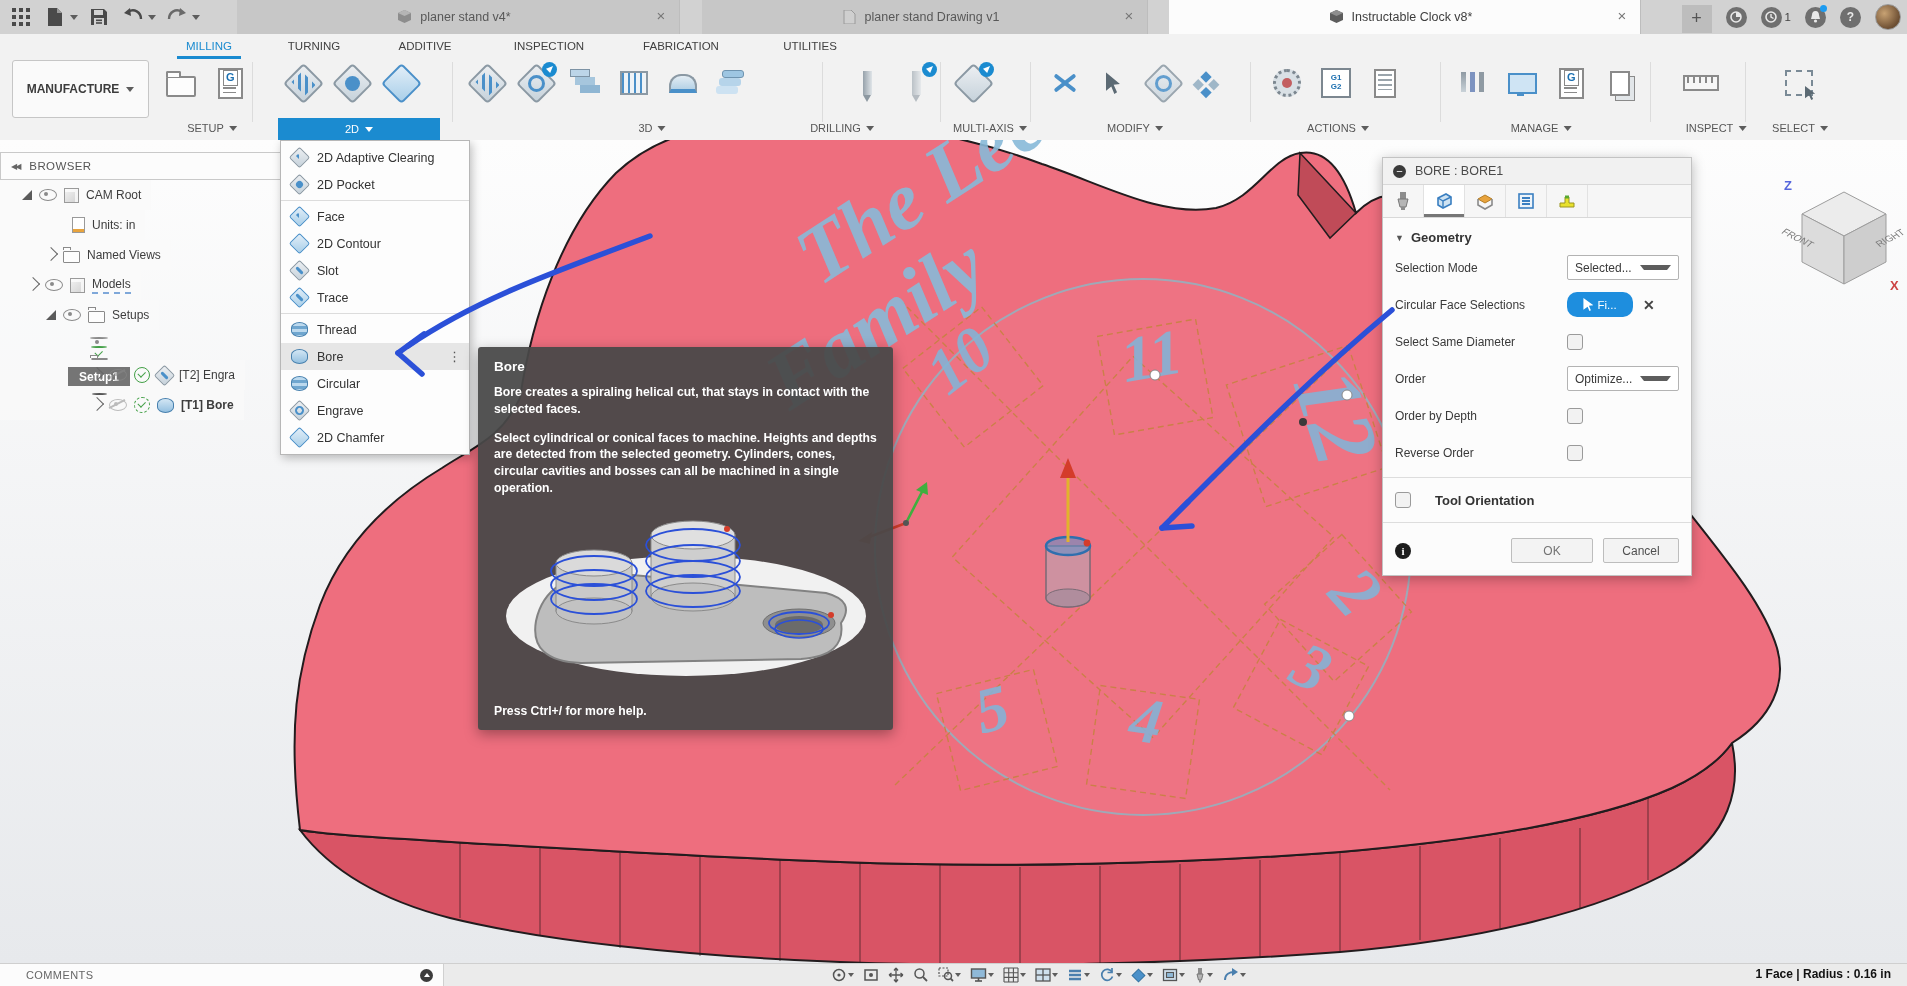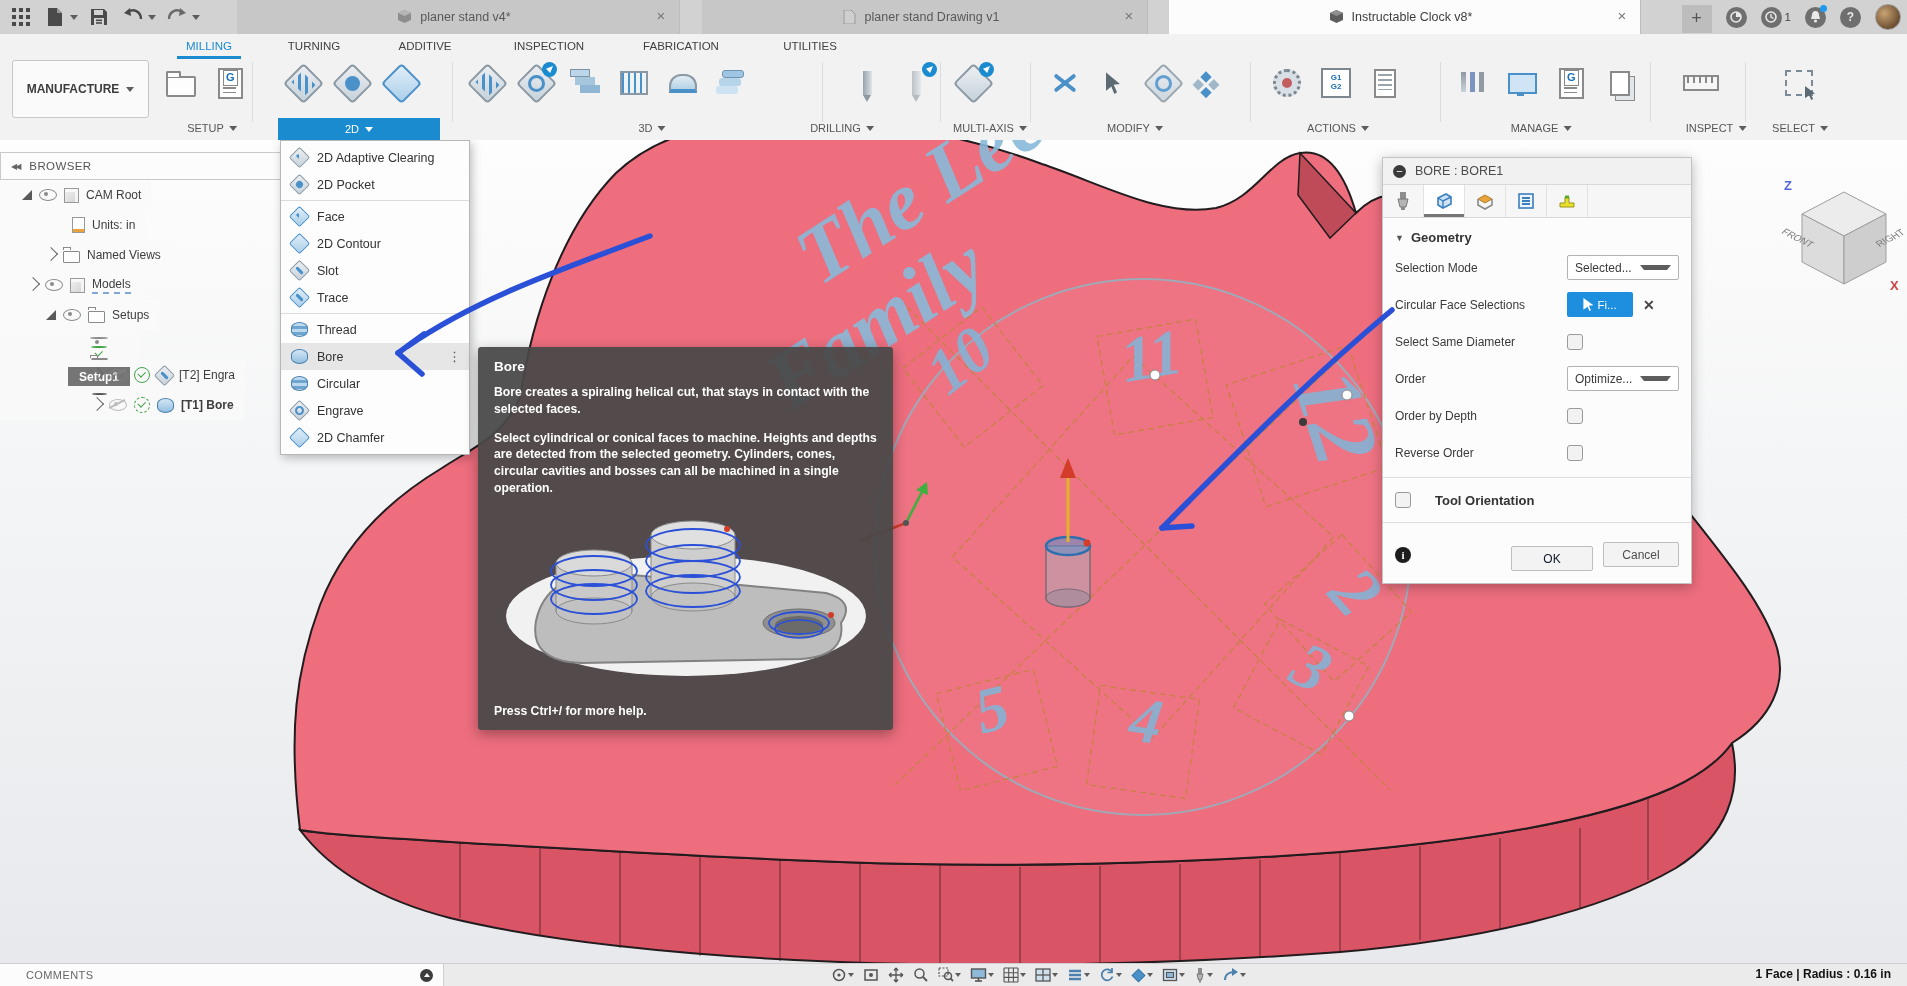--- a/index.html
+++ b/index.html
@@ -136,29 +136,29 @@
   .dtab{width:40px;display:flex;align-items:center;justify-content:center;border-right:1px solid #e2e2e2;cursor:pointer;}
   .dtab.active{background:#fff;box-shadow:inset 0 -3px 0 #777;}
   .dsec{display:flex;align-items:center;gap:7px;font-weight:bold;font-size:13px;color:#333;padding:12px 12px 4px;}
   .dsec .tri{font-size:9px;color:#555;}
   .drow{display:flex;align-items:center;height:37px;padding:0 12px;}
   .drow .lbl{flex:1;}
   .dd{width:112px;height:25px;border:1px solid #b3b3b3;border-radius:2px;background:#fff;display:flex;align-items:center;padding:0 7px;gap:6px;box-sizing:border-box;cursor:pointer;}
   .dd span{flex:1;}
   .chkbox{width:14px;height:14px;border:1.5px solid #9a9a9a;border-radius:3px;background:#f2f2f2;cursor:pointer;}
   .ctrl112{width:112px;display:flex;align-items:center;gap:10px;}
-  .bluebtn{width:66px;height:25px;background:#1e8ede;border-radius:2px;color:#fff;font-size:11.5px;display:flex;align-items:center;justify-content:center;gap:4px;cursor:pointer;}
+  .bluebtn{width:66px;height:25px;background:#1e8ede;border-radius:10px;color:#fff;font-size:11.5px;display:flex;align-items:center;justify-content:center;gap:4px;cursor:pointer;}
   .bluebtn .ptr{width:10px;height:13px;background:#fff;clip-path:polygon(0 0,100% 55%,55% 60%,75% 95%,60% 100%,42% 68%,0 90%);}
   .clrx{font-size:14px;font-weight:bold;color:#444;cursor:point;cursor:pointer;}
   .dhr{height:1px;background:#ddd;margin:6px 0;}
   .torow{display:flex;align-items:center;gap:24px;padding:8px 12px;font-weight:bold;font-size:13px;color:#333;}
   .dfoot{display:flex;align-items:center;gap:10px;padding:9px 12px 12px;}
   .infoic{width:16px;height:16px;border-radius:50%;background:#1c1c1c;color:#fff;font-family:"Liberation Serif",serif;font-weight:bold;font-size:11px;display:flex;align-items:center;justify-content:center;}
   .dbtn{height:23px;border:1px solid #bdbdbd;border-radius:2px;background:#f3f3f3;display:flex;align-items:center;justify-content:center;font-size:12px;cursor:pointer;}
-  .okbtn{width:80px;margin-left:auto;color:#0f172a;margin-top:8px;}
+  .okbtn{width:80px;margin-left:auto;color:#737373;}
   .cxbtn{width:74px;color:#4f4f4f;}
 
   
   .vcube{position:absolute;left:1778px;top:22px;z-index:5;}
 
   
   .annot{position:absolute;left:0;top:0;z-index:80;pointer-events:none;}
 
   
   .statusbar{position:absolute;left:0;top:963px;width:1907px;height:23px;background:#ebebeb;border-top:1px solid #cfcfcf;}

